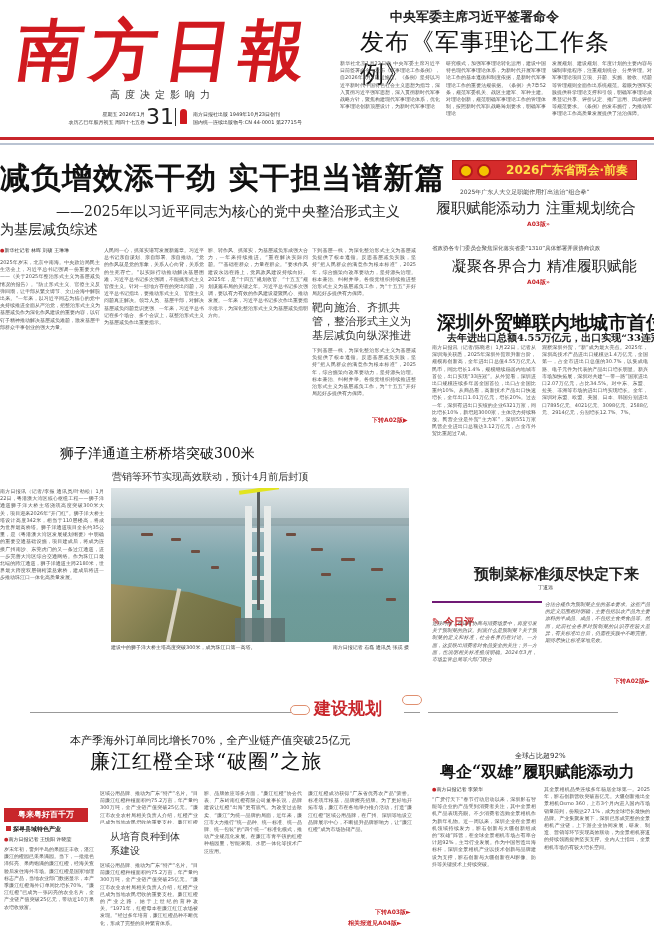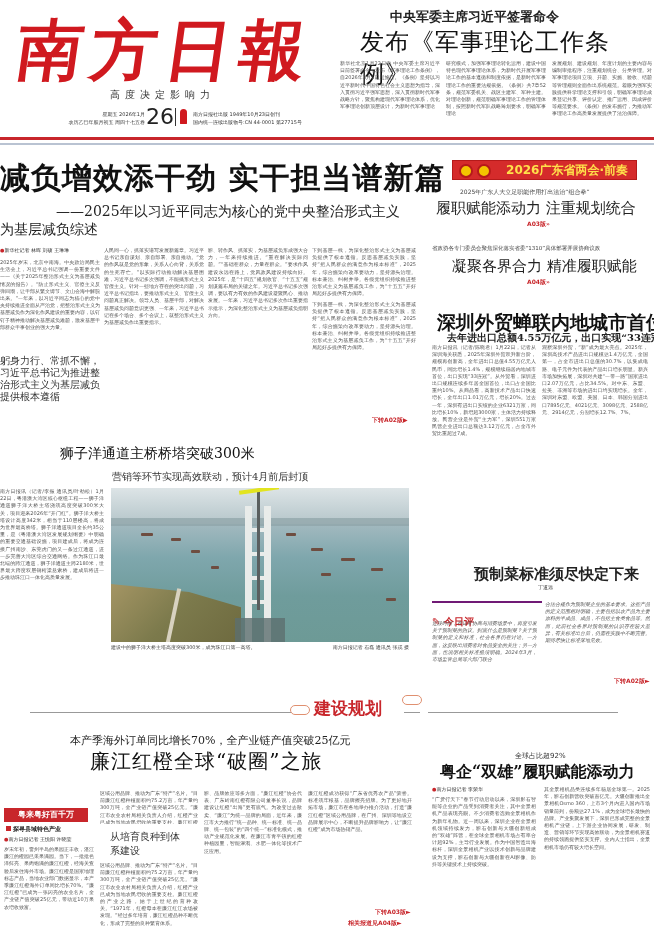--- a/index.html
+++ b/index.html
@@ -63,21 +63,21 @@
 </head>
 <body>
 
 <div class="abs masthead-logo">南方日報</div>
 <div class="abs slogan">高度决定影响力</div>
 <div class="abs dateline">
   <div class="l">
     <div>星期五  2026年1月</div>
     <div>农历乙巳年腊月初五  周四十七五卷</div>
   </div>
-  <div class="num">26</div>
+  <div class="num">31</div>
   <div class="bar"></div>
   <div class="logo"></div>
   <div class="r">
     <div>南方日报社出版  1949年10月23日创刊</div>
     <div>国内统一连续出版物号:CN 44-0001  第27715号</div>
   </div>
 </div>
 
 <div class="top-story">
   <div class="abs kicker">中央军委主席习近平签署命令</div>
@@ -90,26 +90,26 @@
 <div class="abs rule-red" style="top:137px"></div>
 <div class="abs rule-gray" style="top:143px"></div>
 
 <div class="abs main-head">减负增效添干劲  实干担当谱新篇</div>
 <div class="abs main-sub">——2025年以习近平同志为核心的党中央整治形式主义</div>
 <div class="abs main-sub2">为基层减负综述</div>
 
 <div class="col" style="left:0;top:247px;width:100px;height:188px">
   <div class="byline"><span class="dot">●</span><span>新华社记者  林晖  刘硕  王琳琳</span></div>
   <div class="body-text" style="height:92px;margin-top:6px">2025年岁末，北京中南海。中央政治局民主生活会上，习近平总书记强调一份重要文件——《关于2025年整治形式主义为基层减负情况的报告》。“防止形式主义、官僚主义反弹回潮，让干部从繁文缛节、文山会海中解脱出来。”一年来，以习近平同志为核心的党中央持续推进全面从严治党，把整治形式主义为基层减负作为深化作风建设的重要内容，以钉钉子精神推动解决基层减负难题，激发基层干部群众干事创业的强大力量。</div>
-  <div class="subhead" style="font-size:10px;line-height:12px;margin-top:4px">躬身力行、常抓不懈，习近平总书记为推进整治形式主义为基层减负提供根本遵循</div>
 </div>
 <div class="col body-text" style="left:104px;top:247px;width:100px;height:188px">人民同一心，抓落实谱写发展新篇章。习近平总书记亲自谋划、亲自部署、亲自推动。“党的作风就是党的形象，关系人心向背，关系党的生死存亡。”以实际行动推动解决基层困难，习近平总书记多次强调，不能搞形式主义官僚主义。针对一些地方存在的突出问题，习近平总书记指出，要推动形式主义、官僚主义问题真正解决。领导人员、基层干部，对解决基层减负问题意识更强、一年来，习近平总书记在多个场合、多个会议上，就整治形式主义为基层减负作出重要指示。</div>
 <div class="col body-text" style="left:208px;top:247px;width:100px;height:188px">影、转作风、抓落实，为基层减负形成强大合力，一年来持续推进。“重在解决实际问题。”“基础在群众，力量在群众。”要求作风建设永远在路上，党风政风建设持续向好。2025年，是“十四五”规划收官、“十五五”规划谋篇布局的关键之年。习近平总书记多次强调，要以有力有效的作风建设凝聚民心、推动发展。一年来，习近平总书记多次作出重要指示批示，为深化整治形式主义为基层减负指明方向。</div>
 <div class="col" style="left:312px;top:247px;width:104px;height:188px">
   <div class="body-text" style="height:50px">下到基层一线，为深化整治形式主义为基层减负提供了根本遵循。反思基层减负实践，坚持“把人民群众的满意作为根本标准”，2025年，综合施策向改革要动力，坚持源头治理。标本兼治、纠树并举。各级党组织持续推进整治形式主义为基层减负工作，为“十五五”开好局起好步提供有力保障。</div>
+  <div class="subhead" style="font-size:11px;line-height:14px;margin-top:4px">靶向施治、齐抓共管，整治形式主义为基层减负向纵深推进</div>
   <div class="body-text" style="height:80px;margin-top:4px">下到基层一线，为深化整治形式主义为基层减负提供了根本遵循。反思基层减负实践，坚持“把人民群众的满意作为根本标准”，2025年，综合施策向改革要动力，坚持源头治理。标本兼治、纠树并举。各级党组织持续推进整治形式主义为基层减负工作，为“十五五”开好局起好步提供有力保障。</div>
 </div>
 <div class="abs redlink" style="left:372px;top:416px">下转A02版▶</div>
 
 <div class="abs banner-2026">
   <span class="emblem" style="left:6px"></span>
   <span class="emblem" style="left:24px"></span>
   <span>2026广东省两会·前奏</span>
 </div>
 <div class="abs r-kicker" style="left:460px;top:188px">2025年广东人大立足职能作用打出法治“组合拳”</div>

